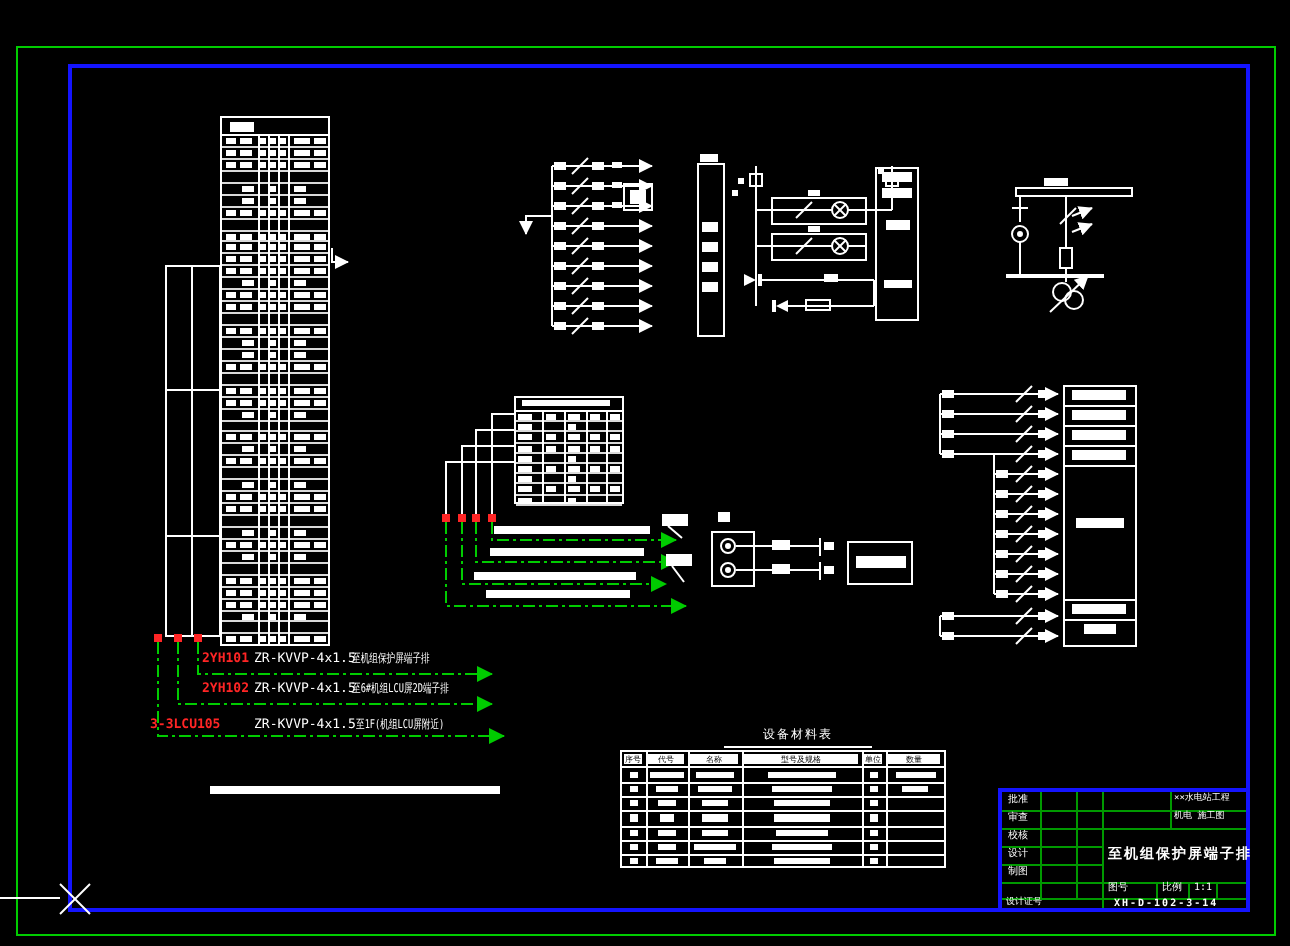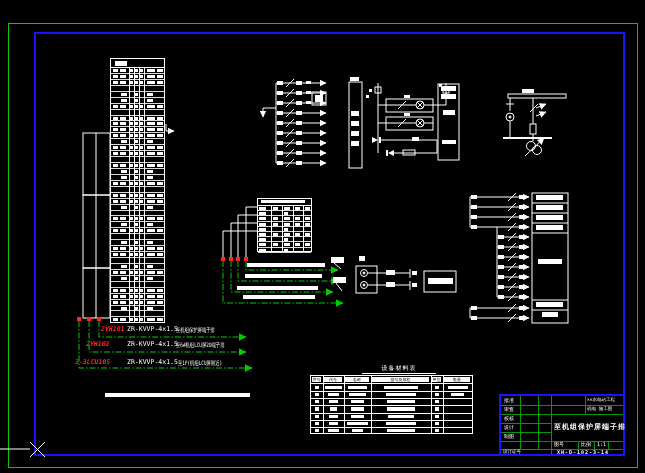--- a/index.html
+++ b/index.html
@@ -2,21 +2,21 @@
 <html><head>
 <meta charset="utf-8">
 <style>
   html,body{margin:0;padding:0;background:#000;}
   #canvas{position:relative;width:645px;height:473px;background:#000;overflow:hidden;
           font-family:"DejaVu Sans Mono","Liberation Mono",monospace;}
   .abs{position:absolute;}
   .frame-outer{left:8px;top:23px;width:628px;height:443px;border:1px solid #00cc00;}
   .frame-inner{left:34px;top:32px;width:591px;height:424px;border:2px solid #1414ff;box-sizing:border-box;}
   .cad-text{position:absolute;color:#fff;white-space:nowrap;line-height:1;}
-  .tag{color:#ff2525;font-weight:bold;font-size:6.5px;font-style:italic;}
+  .tag{color:#ff2525;font-weight:bold;font-size:6.5px;}
   .spec{font-size:6.5px;}
   .dest{font-size:6px;transform:scaleX(.72);transform-origin:left top;}
   .wtable{position:absolute;border:1px solid #fff;box-sizing:border-box;background:#000;}
   .hline-g{position:absolute;height:1px;background:#009900;}
   .vline-g{position:absolute;width:1px;background:#009900;}
   .tb-text{position:absolute;color:#fff;white-space:nowrap;line-height:1;}
   #titleblock{left:499px;top:394px;width:126px;height:62px;border:2px solid #1414ff;box-sizing:border-box;}
   #bom{left:310px;top:375px;width:163px;height:59px;border:1px solid #fff;box-sizing:border-box;}
   #bom-title{left:362px;top:364px;width:74px;height:9px;color:#fff;font-size:6px;text-align:center;
              border-bottom:1px solid #fff;letter-spacing:1px;line-height:1.2;}
@@ -369,21 +369,21 @@
       <div style="position: relative; height: 5.2px; box-sizing: border-box; border-bottom: 1px solid rgba(255, 255, 255, 0.85);">
         <div style="position: absolute; left: 1px; top: 1px; width: 7px; height: 3px; background: rgb(255, 255, 255);"></div>
         <div style="position: absolute; left: 26px; top: 1px; width: 4px; height: 3px; background: rgb(255, 255, 255);"></div>
       </div>
     </div>
 
   <div class="cad-text tag" style="left:101px;top:326px">2YH101</div>
   <div class="cad-text spec" style="left:127px;top:326px">ZR-KVVP-4x1.5</div>
   <div class="cad-text dest" style="left:176px;top:327px">至机组保护屏端子排</div>
 
-  <div class="cad-text tag" style="left:86px;top:341px">2YH102</div>
+  <div class="cad-text tag" style="left:101px;top:341px">2YH102</div>
   <div class="cad-text spec" style="left:127px;top:341px">ZR-KVVP-4x1.5</div>
   <div class="cad-text dest" style="left:176px;top:342px">至6#机组LCU屏2D端子排</div>
 
   <div class="cad-text tag" style="left:75px;top:359px">3-3LCU105</div>
   <div class="cad-text spec" style="left:127px;top:359px">ZR-KVVP-4x1.5</div>
   <div class="cad-text dest" style="left:178px;top:360px">至1F(机组LCU屏附近)</div>
 
   <div id="bom-title" class="abs">设备材料表</div>
   <div id="bom" class="abs">
       <div style="position: absolute; left: 12px; top: 0px; width: 1px; height: 57px; background: rgb(255, 255, 255);"></div>

